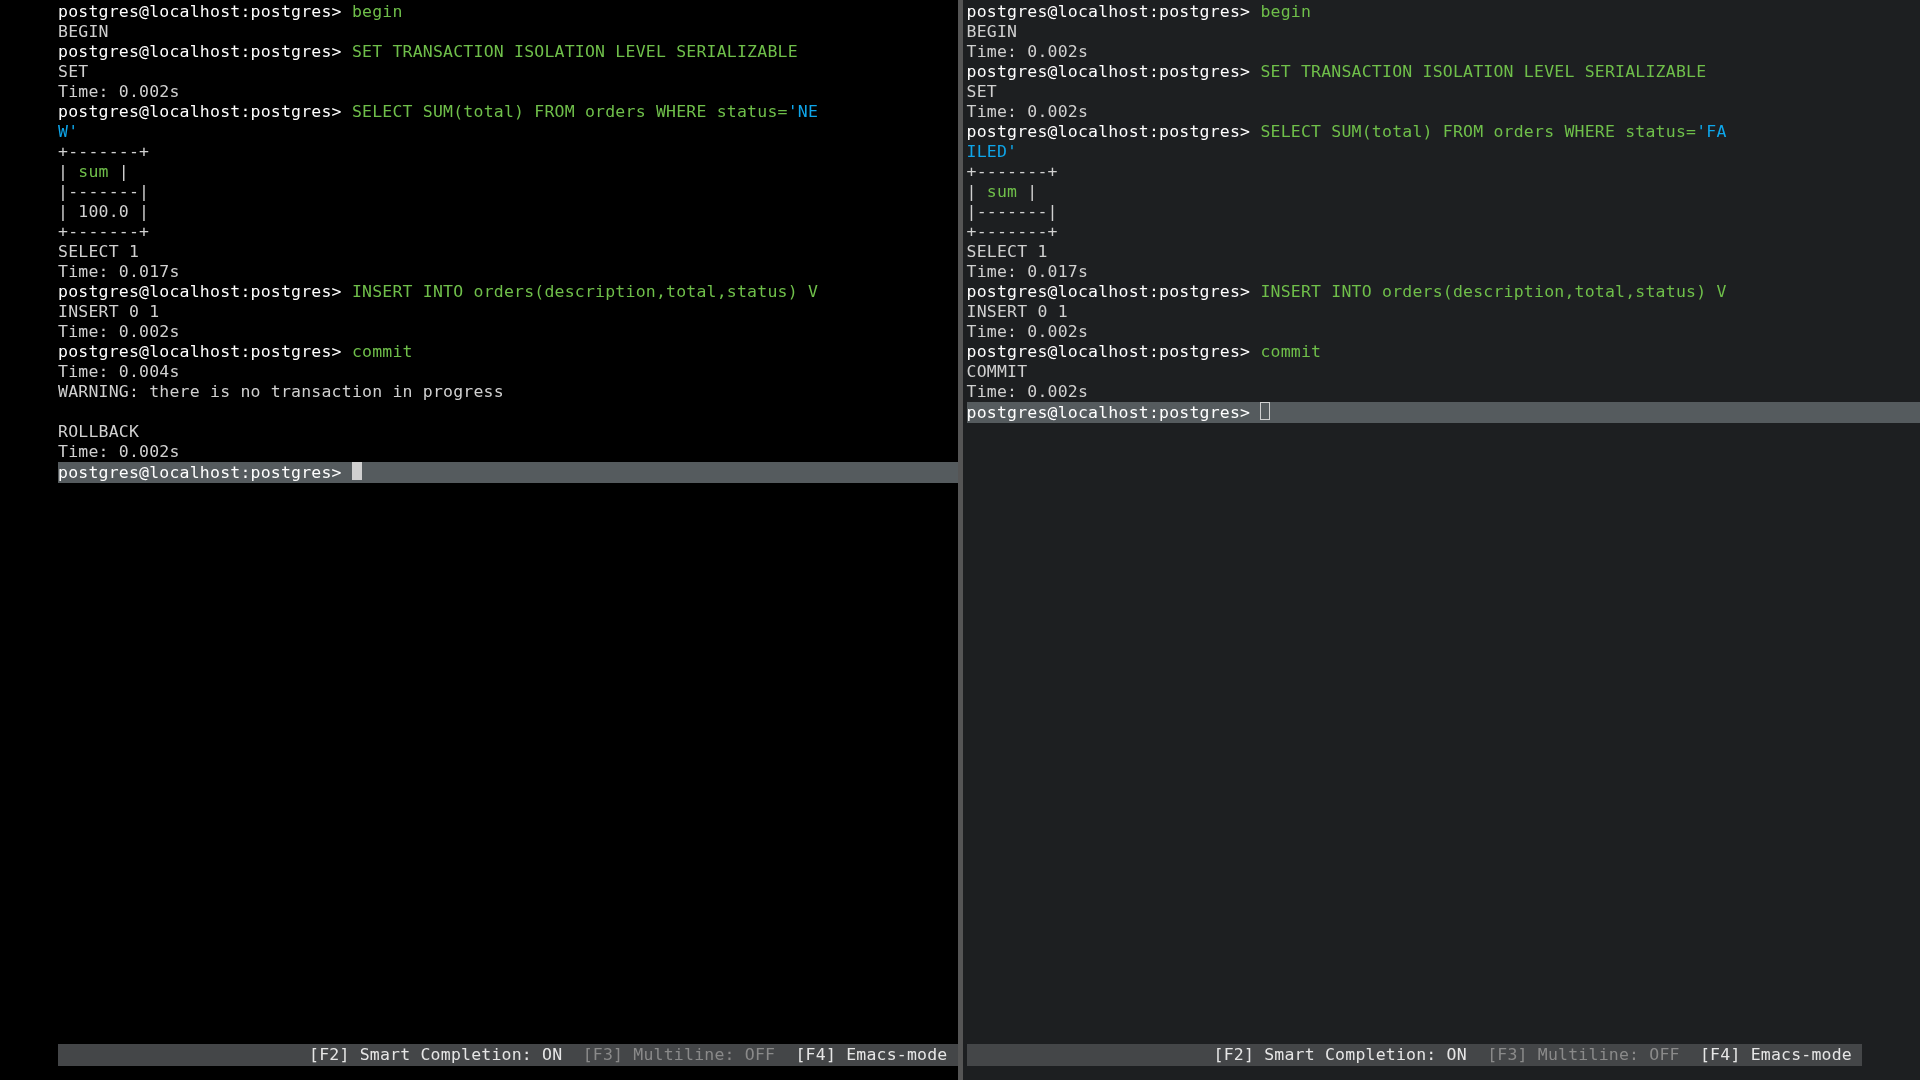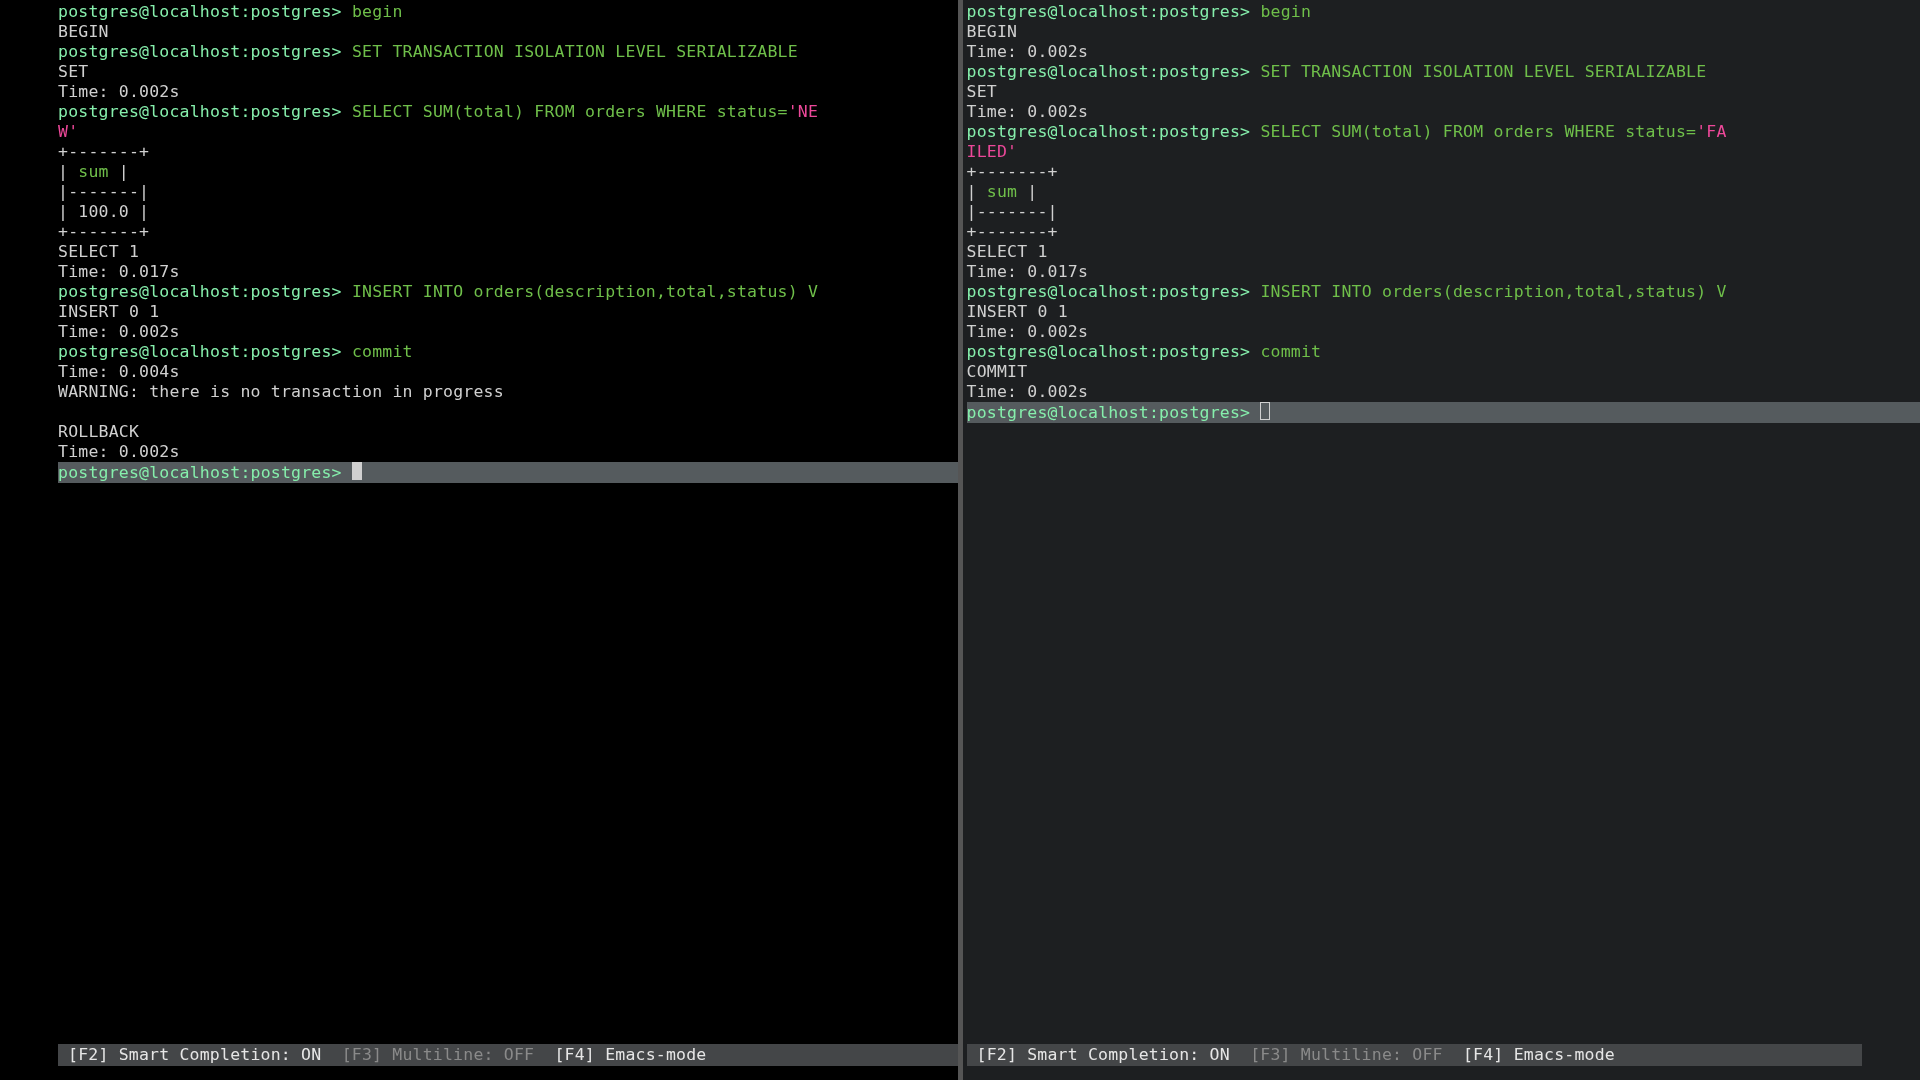--- a/index.html
+++ b/index.html
@@ -30,23 +30,23 @@
   .pane-right { background: #1d1f21; }
   .divider {
     width: 5px;
     background: #555;
   }
   .pane-right .content { padding-left: 0; }
   .pane .content { padding-left: 58px; }
   .pane-right .content { padding-left: 4px; }
 
   .line { min-height: 20px; }
-  .prompt { color: #86efac; text-align: right; }
+  .prompt { color: #ffffff; text-align: right; }
   .g { color: #6fbf4a; } 
-  .r { color: #ec4899; } 
+  .r { color: #0ea5e9; } 
   .y { color: #d7b04a; }
 
   .input-line {
     background: #555b5e;
     display: inline-block;
     min-width: 100%;
   }
   .pane-left .input-line { width: 870px; }
   .pane-right .input-line { width: 885px; }
 
@@ -69,20 +69,21 @@
     position: absolute;
     bottom: 14px;
     left: 58px;
     right: 0;
     height: 22px;
     background: #444648;
     color: #e6e6e6;
     padding: 0 10px;
     line-height: 22px;
     white-space: pre;
+    text-align: right;
   }
   .pane-right .status { left: 4px; right: 58px; }
   .status .off { color: #8a8a8a; }
 </style>
 </head>
 <body>
 
 <div class="panes">
 
   <div class="pane pane-left">

